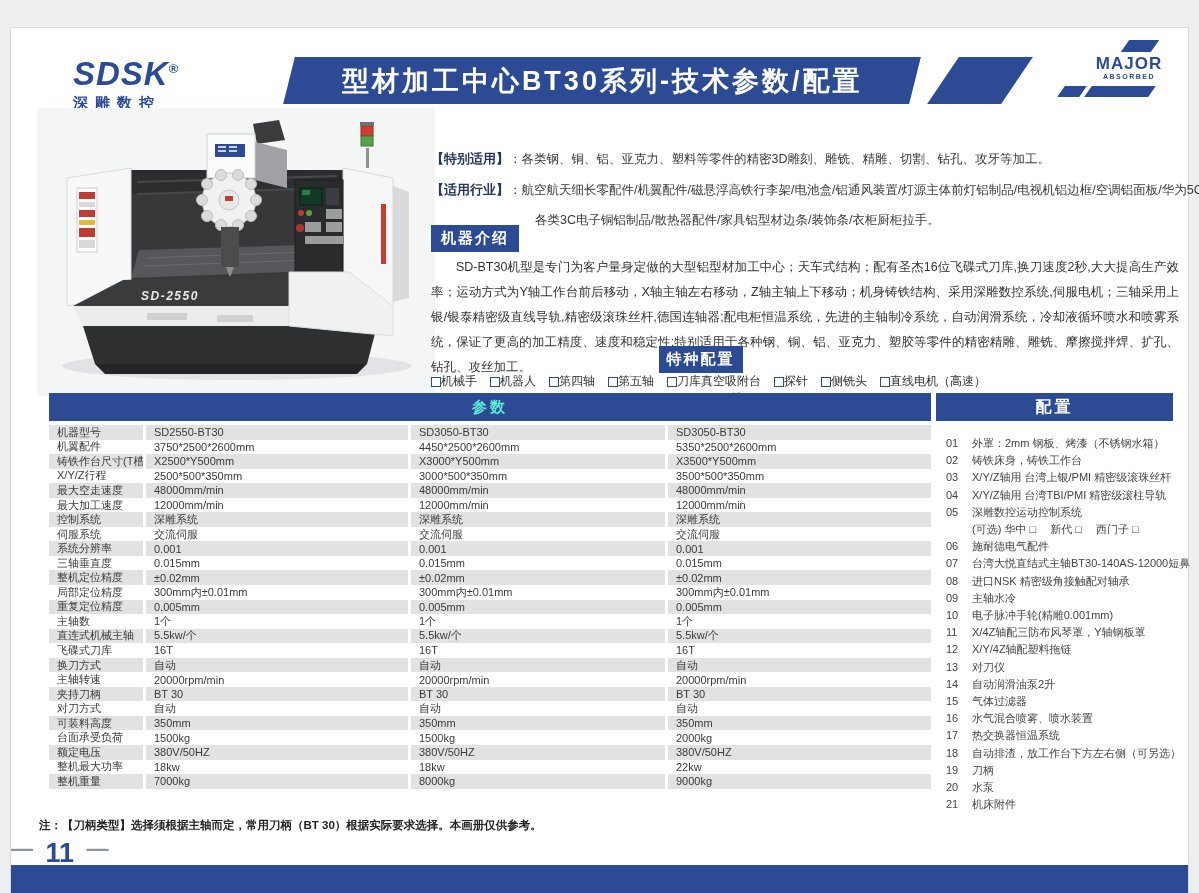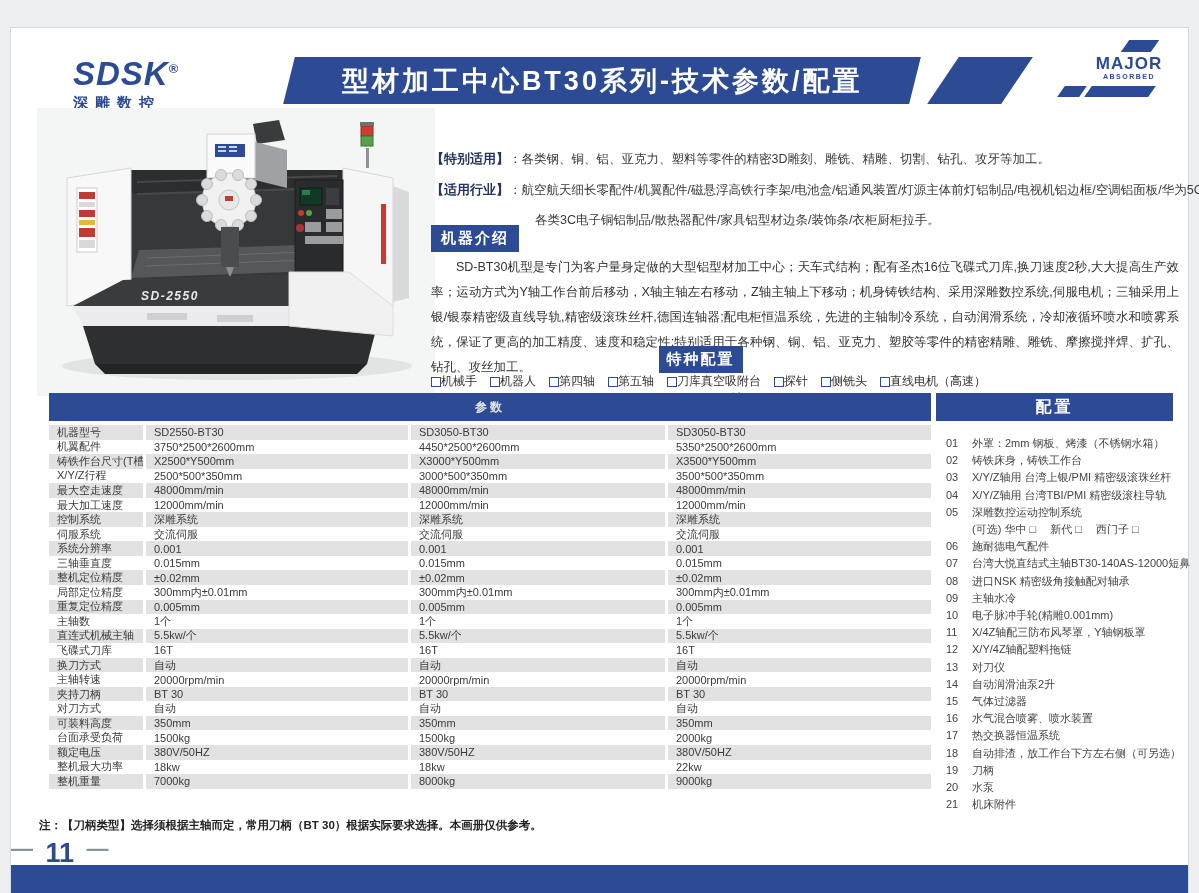--- a/index.html
+++ b/index.html
@@ -62,22 +62,22 @@
     background:#2d4b95; color:#fff; font-weight:bold; font-size:15px;
     padding:4px 8px; letter-spacing:2px; margin-right:16px; flex:none;
   }
   .sc-options { display:flex; align-items:center; gap:13px; }
   .sc-opt { display:flex; align-items:center; font-size:12px; color:#333; white-space:nowrap; }
   .cbox { width:10px; height:10px; border:1.5px solid #2d4b95; background:#fff; flex:none; }
   .optional-note { margin-left:46px; font-size:12px; color:#14532d; }
   
   .params { position:absolute; left:38px; top:365px; width:882px; }
   .params-header {
-    height:28px; background:#2d4b95; color:#e5e5e5; text-align:center;
-    font-size:12px; font-weight:bold; line-height:28px; letter-spacing:3px;
+    height:28px; background:#2d4b95; color:#5eead4; text-align:center;
+    font-size:15px; font-weight:bold; line-height:28px; letter-spacing:3px;
   }
   .params-body { margin-top:4px; }
   .prow {
     display:grid; grid-template-columns:94px 262px 254px 1fr; column-gap:3px;
     height:14.55px; font-size:11px; color:#3a3a3a;
   }
   .prow > span { display:flex; align-items:center; padding-left:8px; overflow:hidden; white-space:nowrap; }
   .prow.alt > span { background:#e2e2e2;text-align:center; }
   
   .config { position:absolute; left:925px; top:365px; width:237px; }

